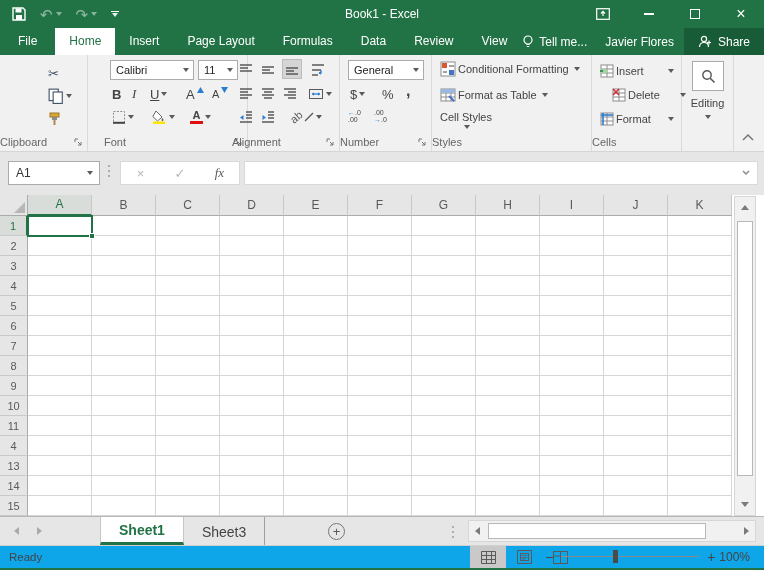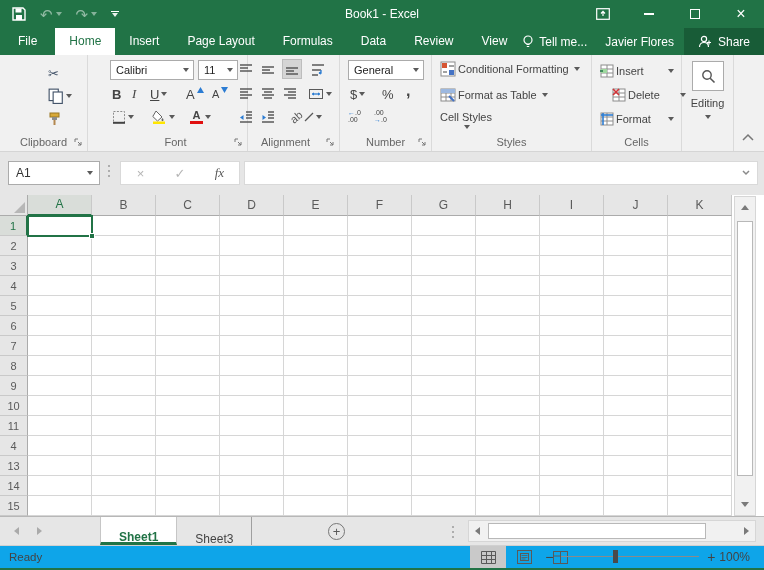--- a/index.html
+++ b/index.html
@@ -23,21 +23,21 @@
   .file-tab { padding:0 18px; }
   .rtab.active { background:#fff; color:#217346; }
   .tabrow-right { position:absolute; right:0; top:0; height:27px; display:flex; align-items:center; color:#fff; }
   .tellme { display:flex; align-items:center; gap:5px; padding:0 8px; }
   .username { padding:0 10px; }
   .sharebtn { height:27px; background:#185c37; display:flex; align-items:center; gap:6px; padding:0 14px; color:#fff; }
 
   
   .ribbon { position:absolute; left:0; top:55px; width:764px; height:97px; background:#f1f1f1; border-bottom:1px solid #d5d5d5; }
   .rgroup { position:absolute; top:0; height:96px; border-right:1px solid #dadada; }
-  .glabel { position:absolute; bottom:3px; left:0; right:0; text-align:center; font-size:11px; color:#666; }
+  .glabel { position:absolute; bottom:3px; left:0; right:0; text-align:left; font-size:11px; color:#666; }
   .launcher { position:absolute; bottom:4px; right:4px; width:10px; height:10px; }
   .rbtn { position:absolute; display:flex; align-items:center; gap:2px; height:20px; color:#444; font-size:11px; }
   .combo { position:absolute; height:20px; background:#fff; border:1px solid #ababab; display:flex; align-items:center; font-size:11px; color:#222; padding-left:5px; }
   .combo .dd { margin-left:auto; margin-right:4px; }
   .dd { width:0; height:0; border-left:3.5px solid transparent; border-right:3.5px solid transparent; border-top:4px solid #5a5a5a; display:inline-block; }
   .dd.w { border-top-color:rgba(255,255,255,.9); }
   .selbg { background:#d5d5d5; border:1px solid #bdbdbd; }
   .bld { font-weight:bold; font-size:13px; }
   .itl { font-style:italic; font-family:"Liberation Serif", serif; font-size:13px; }
   .und { text-decoration:underline; font-size:13px; }
@@ -82,21 +82,21 @@
   .tri-up { width:0; height:0; border-left:4px solid transparent; border-right:4px solid transparent; border-bottom:5px solid #7a7a7a; }
   .tri-down { width:0; height:0; border-left:4px solid transparent; border-right:4px solid transparent; border-top:5px solid #7a7a7a; }
   .tri-left { width:0; height:0; border-top:4px solid transparent; border-bottom:4px solid transparent; border-right:5px solid #7a7a7a; }
   .tri-right { width:0; height:0; border-top:4px solid transparent; border-bottom:4px solid transparent; border-left:5px solid #7a7a7a; }
   .vthumb { position:absolute; left:2px; top:24px; width:16px; height:255px; background:#fff; border:1px solid #b8b8b8; }
 
   
   .sheetrow { position:absolute; left:0; top:516px; width:764px; height:29px; background:#e6e6e6; border-top:1px solid #b7b7b7; }
   .sheetnav { position:absolute; left:14px; top:0; height:28px; display:flex; align-items:center; gap:18px; opacity:.55; }
   .sheet-tab-strip { position:absolute; left:100px; top:0; height:28px; display:flex; }
-  .stab { padding:8px 18px; line-height:28px; font-size:12px; color:#444; border-right:1px solid #9f9f9f; }
+  .stab { padding:1px 18px; line-height:28px; font-size:14px; color:#444; border-right:1px solid #9f9f9f; }
   .stab.active { background:#fff; color:#217346; font-weight:bold; border:1px solid #c6c6c6; border-top:none; border-bottom:3px solid #217346; line-height:25px; }
   .newsheet { position:absolute; left:328px; top:6px; width:17px; height:17px; border:1px solid #767676; border-radius:50%; color:#595959; font-size:13px; line-height:15px; text-align:center; }
   .hdots { position:absolute; left:452px; top:9px; display:flex; flex-direction:column; gap:3px; }
   .hdots i { width:2px; height:2px; background:#9a9a9a; border-radius:50%; }
   .hscroll { position:absolute; left:468px; top:3px; width:288px; height:22px; background:#f1f1f1; border:1px solid #d6d6d6; display:flex; align-items:center; }
   .harrow { width:17px; height:20px; display:flex; align-items:center; justify-content:center; }
   .hthumb { position:absolute; left:19px; top:2px; width:218px; height:16px; background:#fff; border:1px solid #b8b8b8; }
 
   
   .statusrow { position:absolute; left:0; top:545px; width:764px; height:23px; background:#0ea5e9; border-top:1px solid #d0d0d0; }

